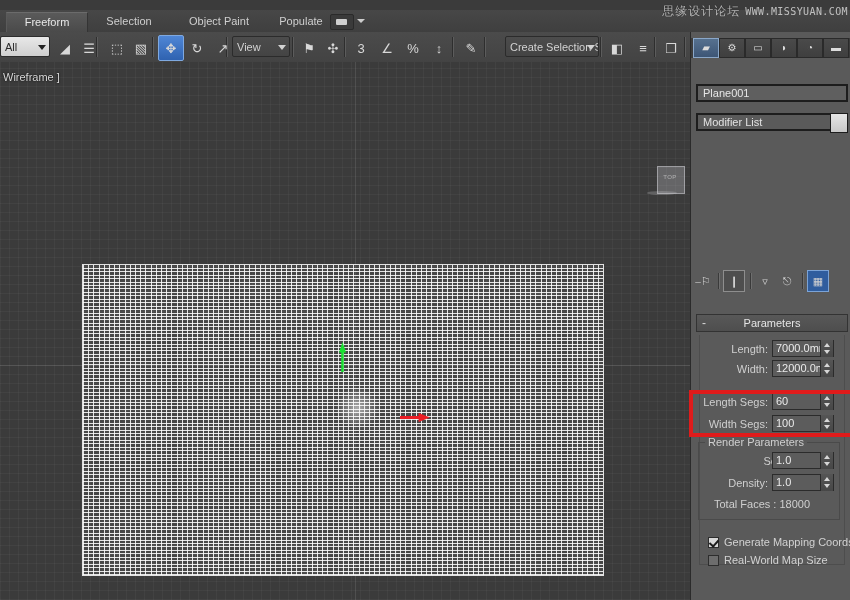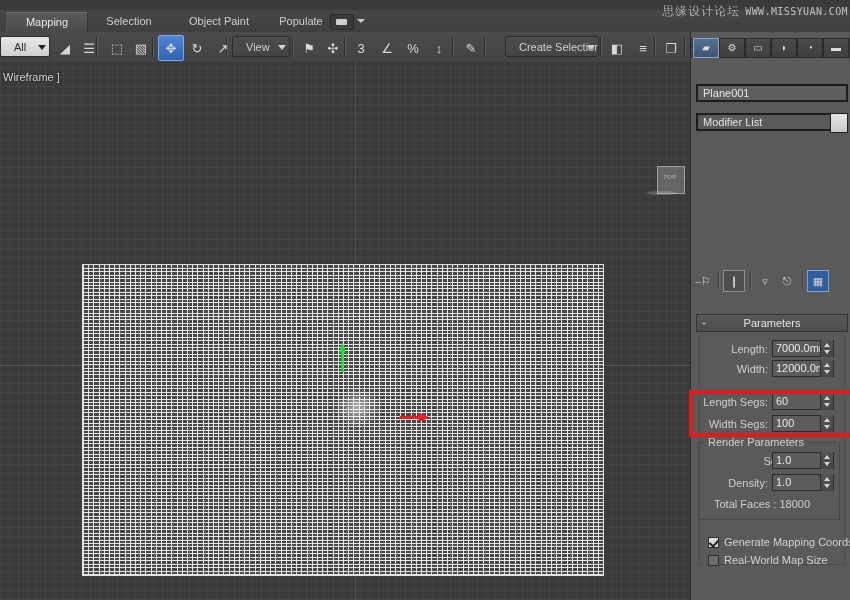--- a/index.html
+++ b/index.html
@@ -76,21 +76,21 @@
     background:transparent;border:1px solid transparent;
   }
   .tbtn.on{background:linear-gradient(#4f86d6,#2f62b0);border:1px solid #7fa9e0;}
   .tbtn .g{position:absolute;left:0;top:0;width:24px;height:24px;
     display:flex;align-items:center;justify-content:center;
     font-size:13px;color:#d8d8d8;line-height:1;}
   .combo{
     position:absolute;top:4px;height:21px;
     background:linear-gradient(#e8e8e8,#cfcfcf);
     border:1px solid #2c2c2c;border-radius:2px;
-    font-size:11px;color:#2a2a2a;line-height:21px;padding-left:13px;
+    font-size:11px;color:#2a2a2a;line-height:21px;padding-left:4px;
     box-sizing:border-box;overflow:hidden;white-space:nowrap;
   }
   .combo .ar{
     position:absolute;right:3px;top:8px;width:0;height:0;
     border-left:4px solid transparent;border-right:4px solid transparent;border-top:5px solid #222;
   }
   .combo.dark{
     background:linear-gradient(#4c4c4c,#444);color:#d2d2d2;border:1px solid #2b2b2b;
   }
   .combo.dark .ar{border-top-color:#d2d2d2;}
@@ -290,21 +290,21 @@
 </style>
 </head>
 <body>
 
 <div id="app">
 
 
   <div class="ribbon" id="ribbon">
     <div class="rcombo"></div>
     <div class="rcaret"></div>
-  <div class="rtab active" style="left: 6px; width: 80px;">Mapping</div>
+  <div class="rtab active" style="left: 6px; width: 80px;">Freeform</div>
       <div class="rtab" style="left: 86px; width: 86px;">Selection</div>
       <div class="rtab" style="left: 172px; width: 94px;">Object Paint</div>
       <div class="rtab" style="left: 266px; width: 70px;">Populate</div>
     </div>
 
   <div class="wm-top">
     <span class="cn">思缘设计论坛</span>
     <span class="url">WWW.MISSYUAN.COM</span>
   </div>
 

